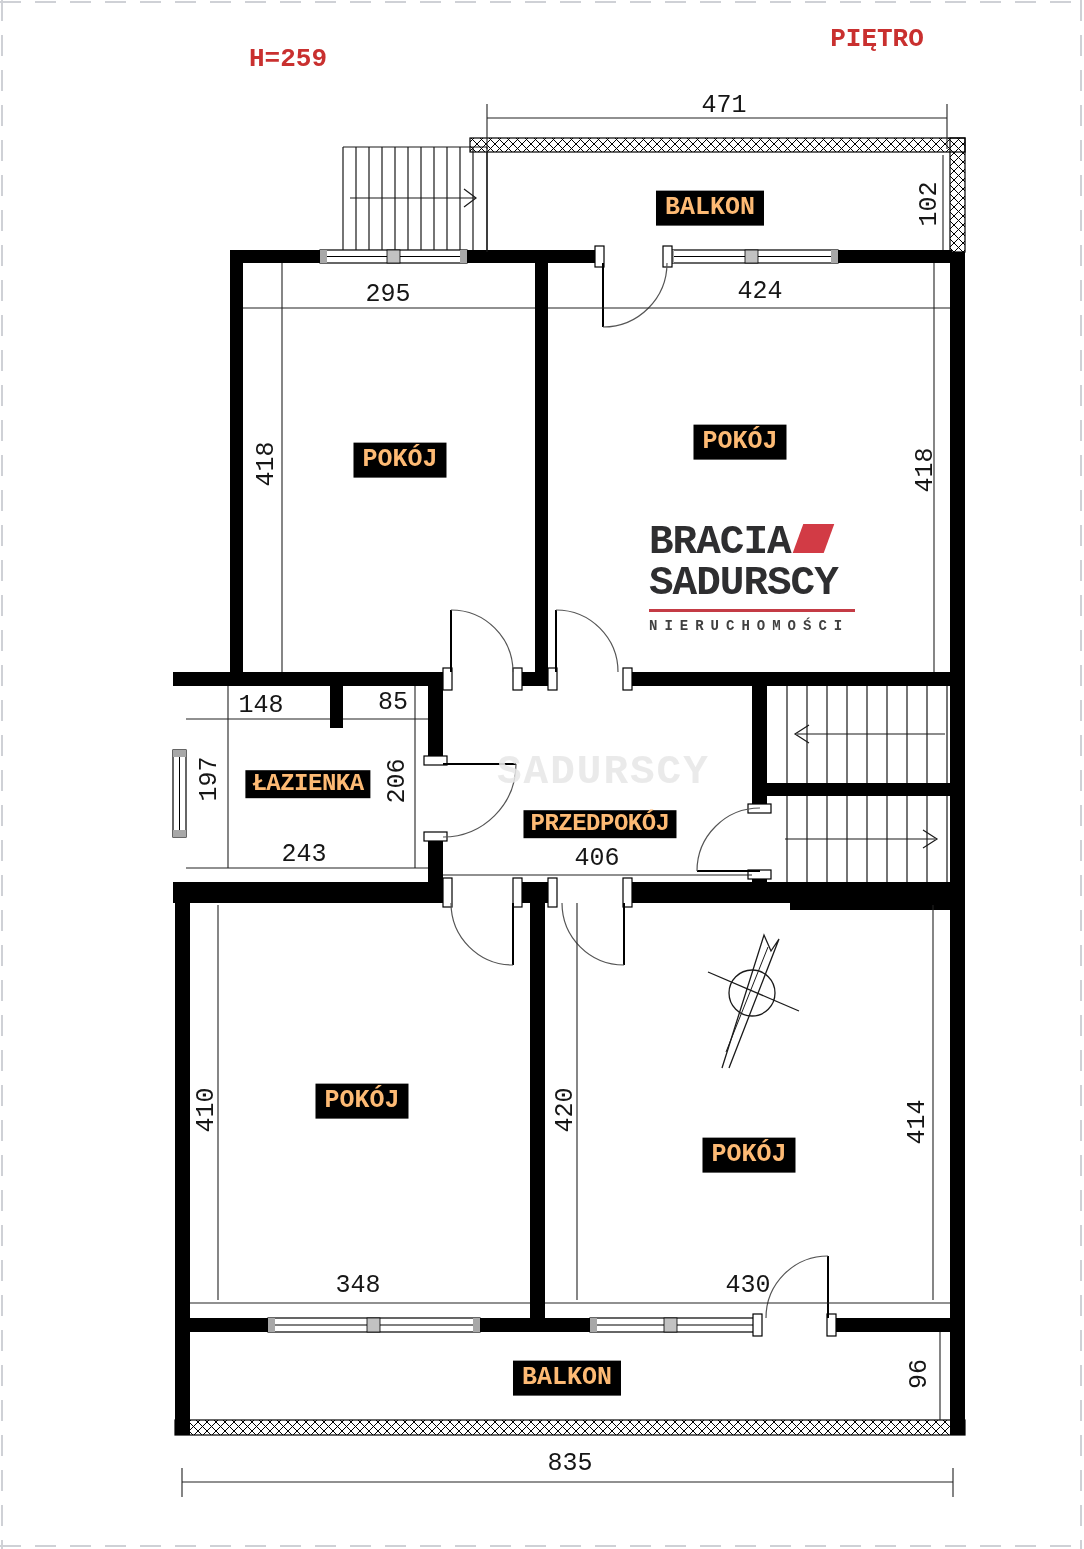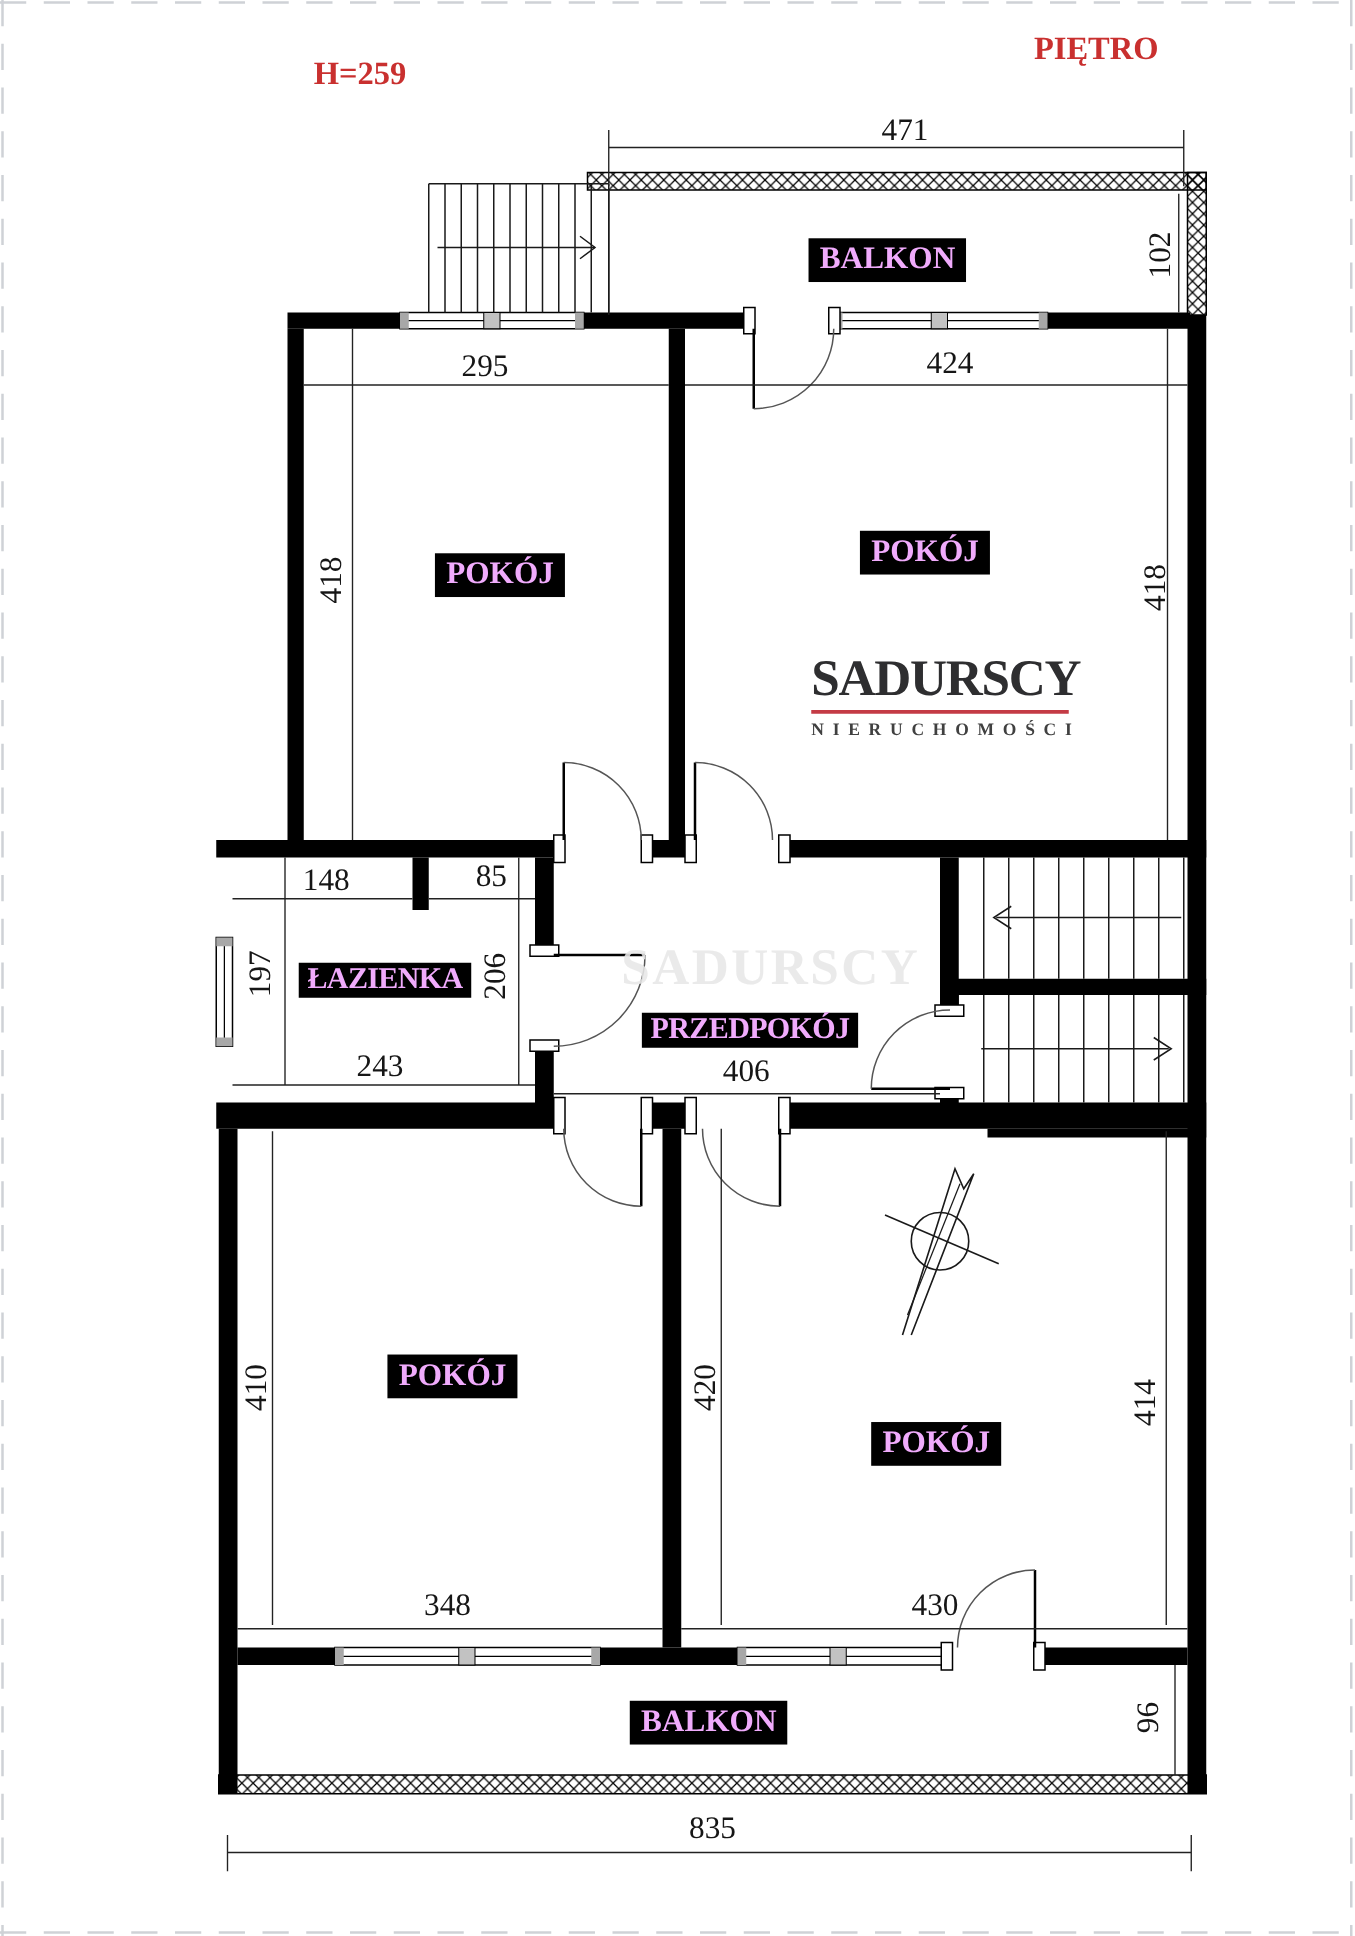--- a/index.html
+++ b/index.html
@@ -4,29 +4,29 @@
 <style>
   :root{
     --accent-red:#c9302f;
     --logo-red:#d23b45;
     --logo-dark:#2e2e30;
     --wall:#000000;
   }
   html,body{margin:0;padding:0;background:#ffffff;}
   .page{
     position:relative;width:1084px;height:1549px;background:#ffffff;
-    font-family:Liberation Serif, serif;overflow:hidden;
+    font-family:Liberation Mono, monospace;overflow:hidden;
   }
   svg.plan{position:absolute;left:0;top:0;}
   .abs{position:absolute;transform:translate(-50%,-50%);white-space:nowrap;}
   .abs.rot{transform:translate(-50%,-50%) rotate(-90deg);}
   .dim{font-size:25px;color:#161616;letter-spacing:0;}
   .red-title{font-size:26px;font-weight:700;color:var(--accent-red);}
   .room-label{
-    background:var(--wall);color:#f0abfc;font-size:25px;font-weight:700;
+    background:var(--wall);color:#fdba74;font-size:25px;font-weight:700;
     padding:3px 9px;letter-spacing:0;line-height:1.15;
   }
   .room-label.tight{font-size:24px;letter-spacing:-0.5px;padding:0 7px;}
   .ghost{
     position:absolute;left:497px;top:749px;font-size:41px;font-weight:700;
     color:rgba(231,231,231,0.88);letter-spacing:2px;z-index:6;pointer-events:none;
   }
   .logo{position:absolute;left:649px;top:522px;z-index:4;}
   .logo-row{display:flex;align-items:flex-start;line-height:1;}
   .logo-word{font-size:41px;font-weight:700;letter-spacing:-1px;color:var(--logo-dark);}
@@ -271,20 +271,24 @@
     <div class="abs dim rot" style="left:917px;top:1122px;">414</div>
     <div class="abs dim" style="left:358px;top:1285px;">348</div>
     <div class="abs dim" style="left:748px;top:1285px;">430</div>
     <div class="abs dim rot" style="left:919px;top:1374px;">96</div>
     <div class="abs dim" style="left:570px;top:1463px;">835</div>
 
     <div class="ghost">SADURSCY</div>
 
     <div class="logo">
       <div class="logo-row">
+        <span class="logo-word">BRACIA</span>
+        <span class="logo-mark"></span>
+      </div>
+      <div class="logo-row">
         <span class="logo-word">SADURSCY</span>
       </div>
       <div class="logo-underline"></div>
       <div class="logo-tagline">NIERUCHOMOŚCI</div>
     </div>
 
   </div>
 </div>
 
 </body></html>

